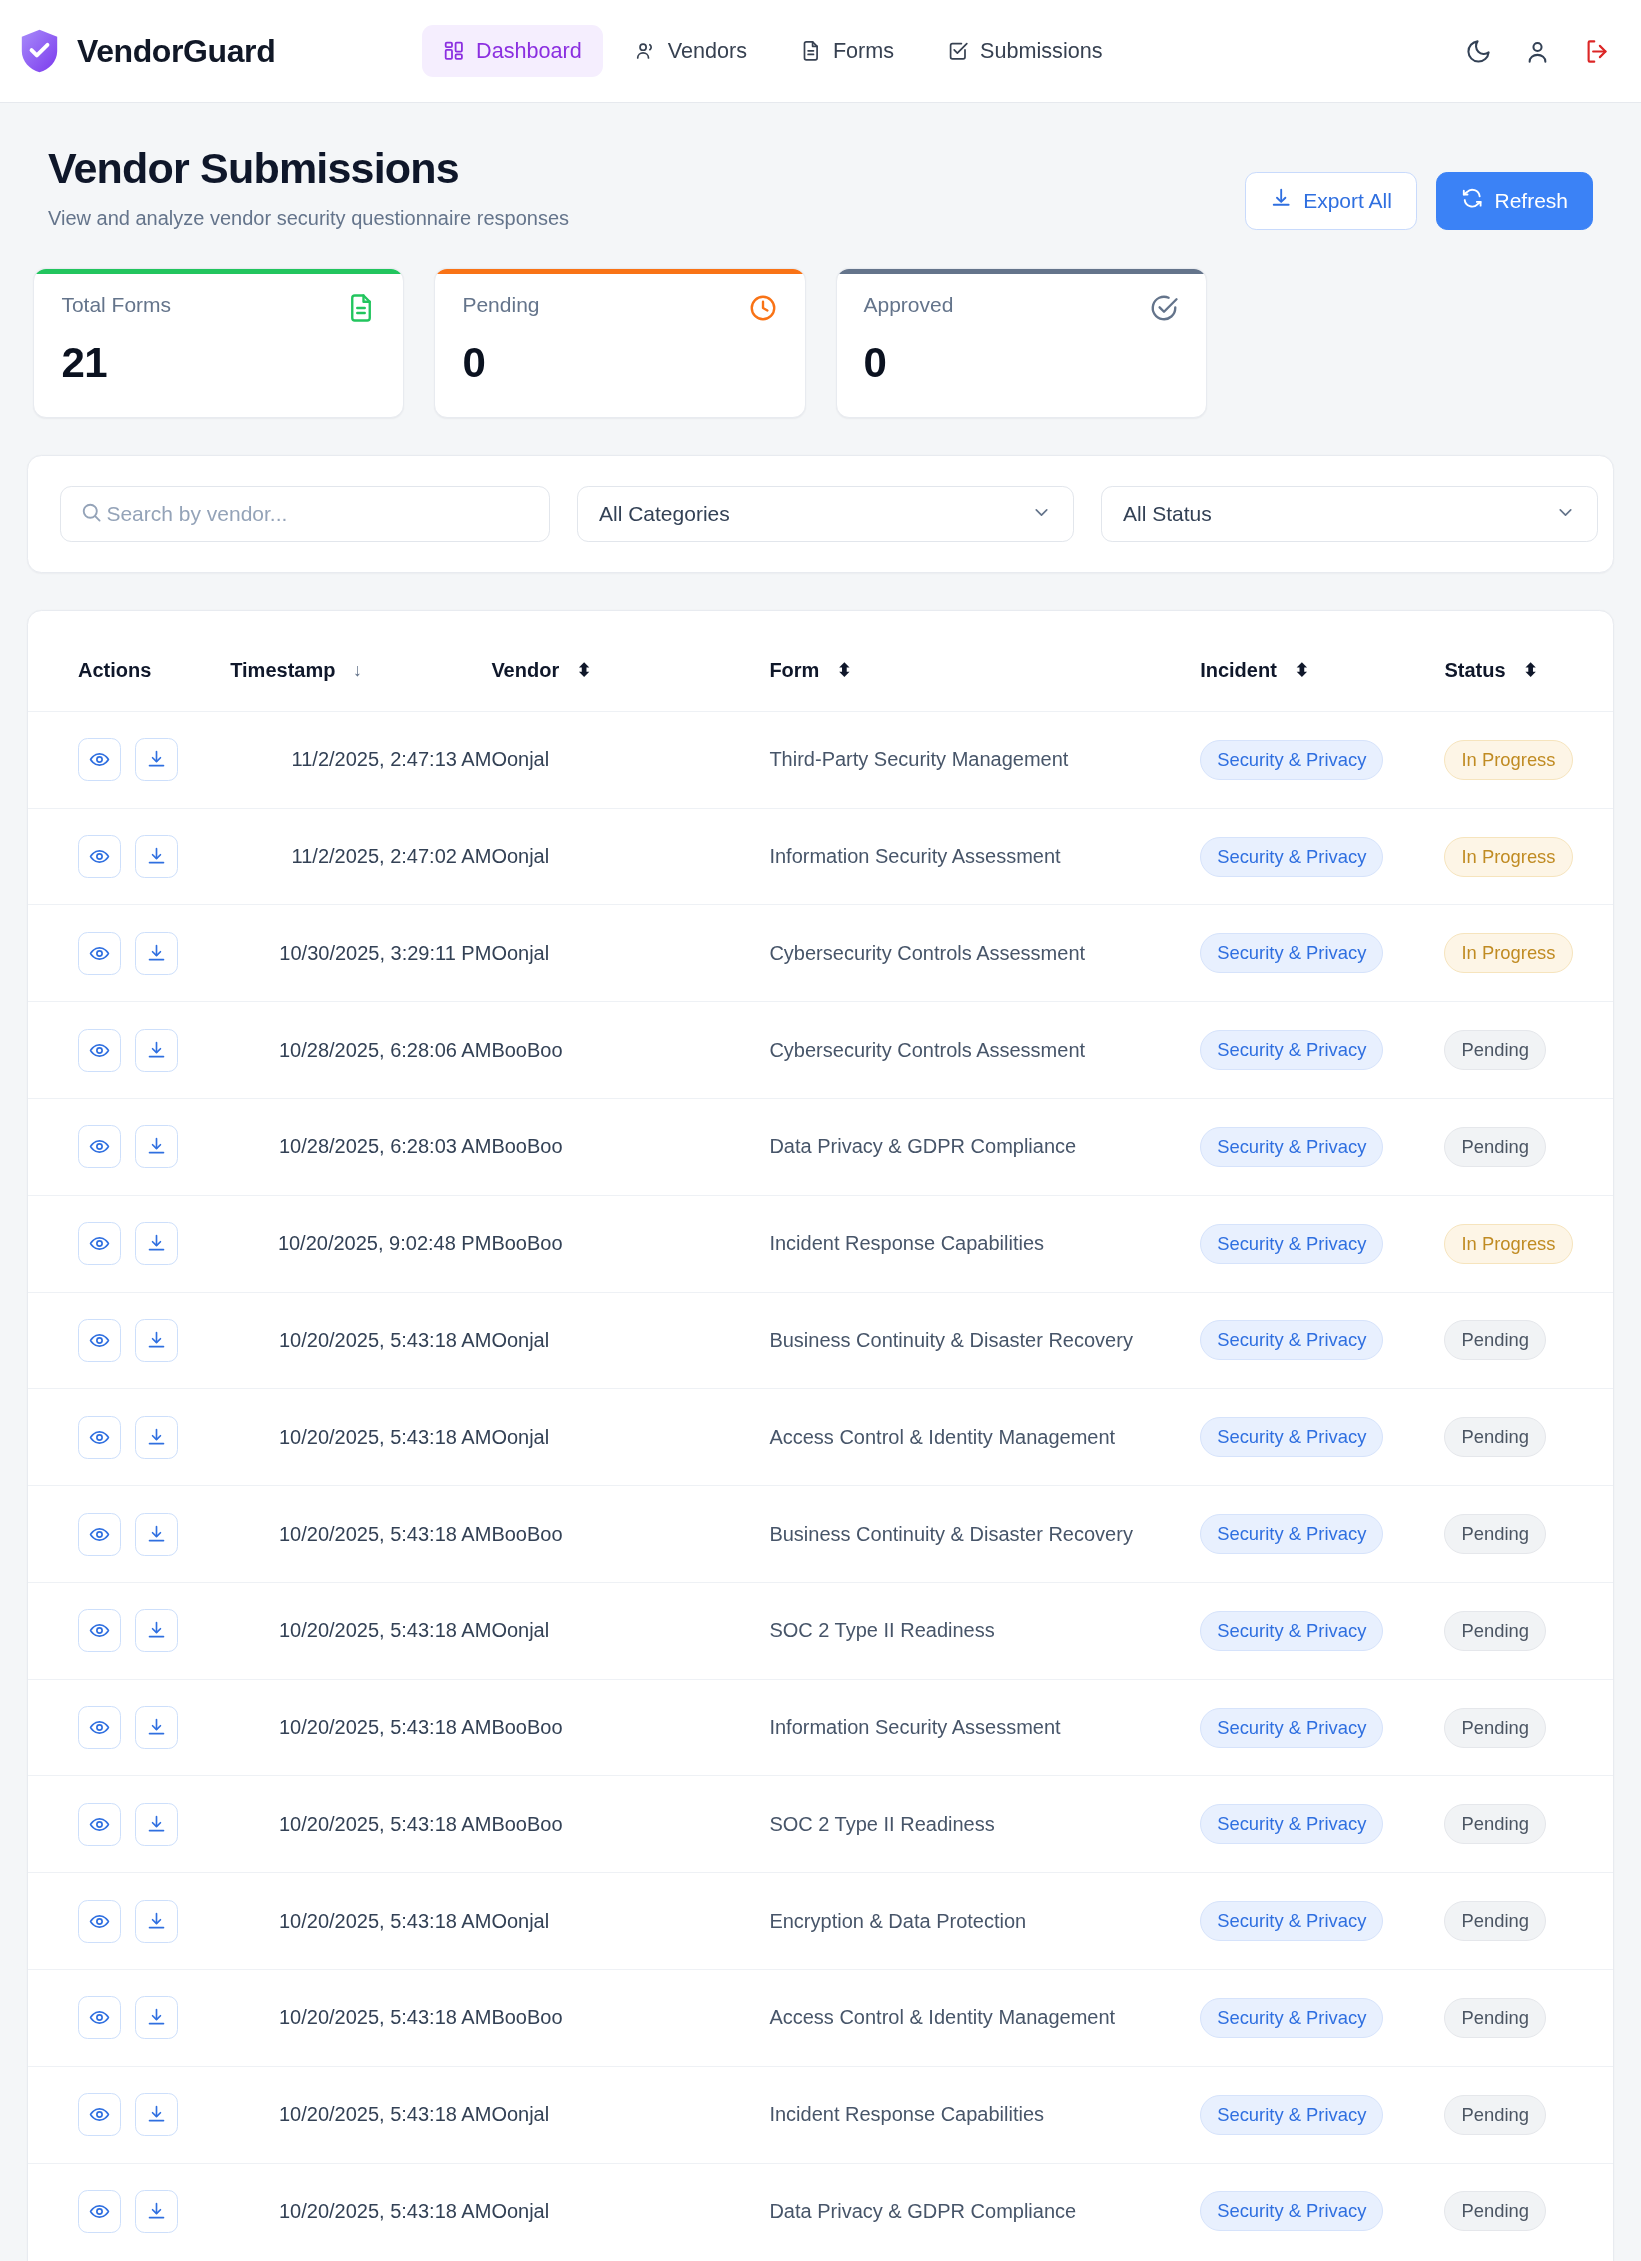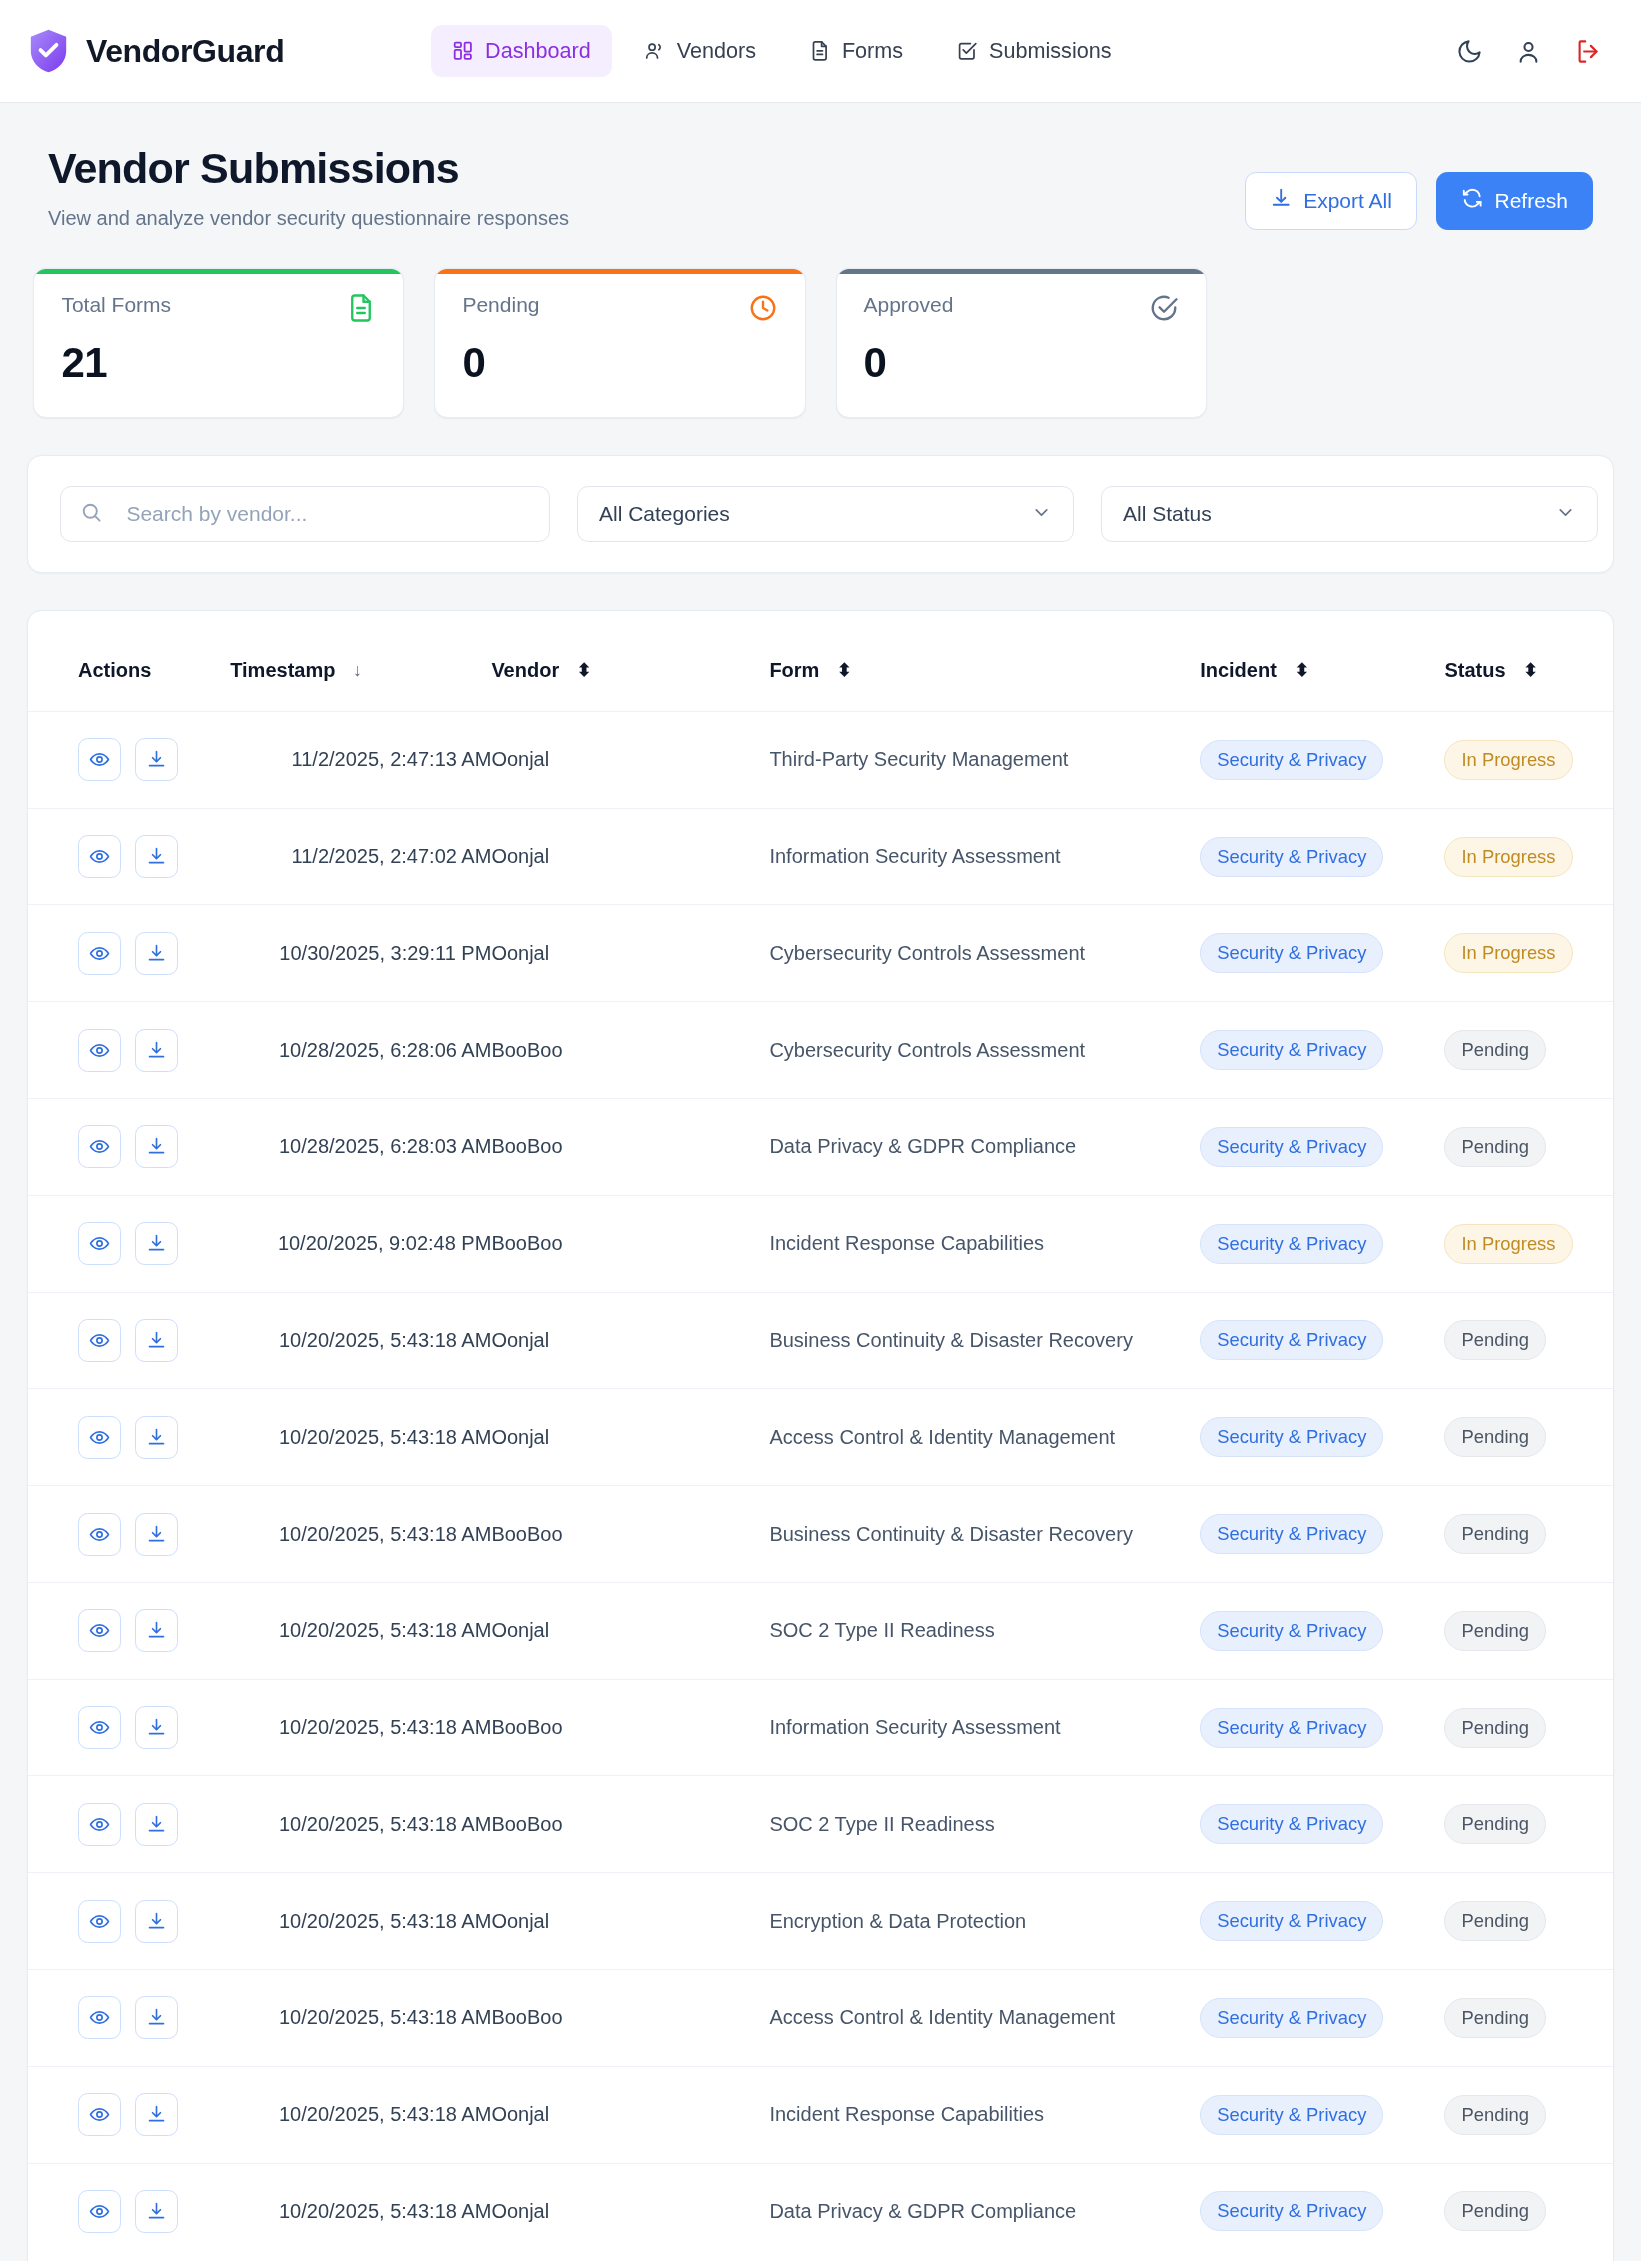--- a/index.html
+++ b/index.html
@@ -11,21 +11,21 @@
   }
   body { padding-bottom: 0; }
 
   
   .navbar {
     height: 103px;
     background: #ffffff;
     border-bottom: 0.8px solid #e6e9ee;
     display: flex;
     align-items: center;
-    padding: 0 27px;
+    padding: 0 18px;
   }
   .brand { display: flex; align-items: center; gap: 16px; }
   .brand-mark { width: 43px; height: 46px; display: block; }
   .brand-name {
     font-size: 32px;
     font-weight: 700;
     color: #111827;
     letter-spacing: -0.4px;
   }
   .nav-links {
@@ -143,21 +143,21 @@
     border-radius: 14.4px;
     padding: 30px 32px;
     display: flex;
     gap: 27px;
     box-shadow: 0 0.8px 1.6px rgba(16,24,40,.04);
   }
   .search-wrap {
     flex: 0 0 490px;
     display: flex;
     align-items: center;
-    gap: 24px;
+    gap: 4px;
     border: 0.8px solid #e2e6ec;
     border-radius: 11.2px;
     padding: 14.4px 19px;
     background: #fff;
   }
   .search-wrap input {
     border: 0;
     outline: none;
     font-size: 21px;
     color: #334155;

